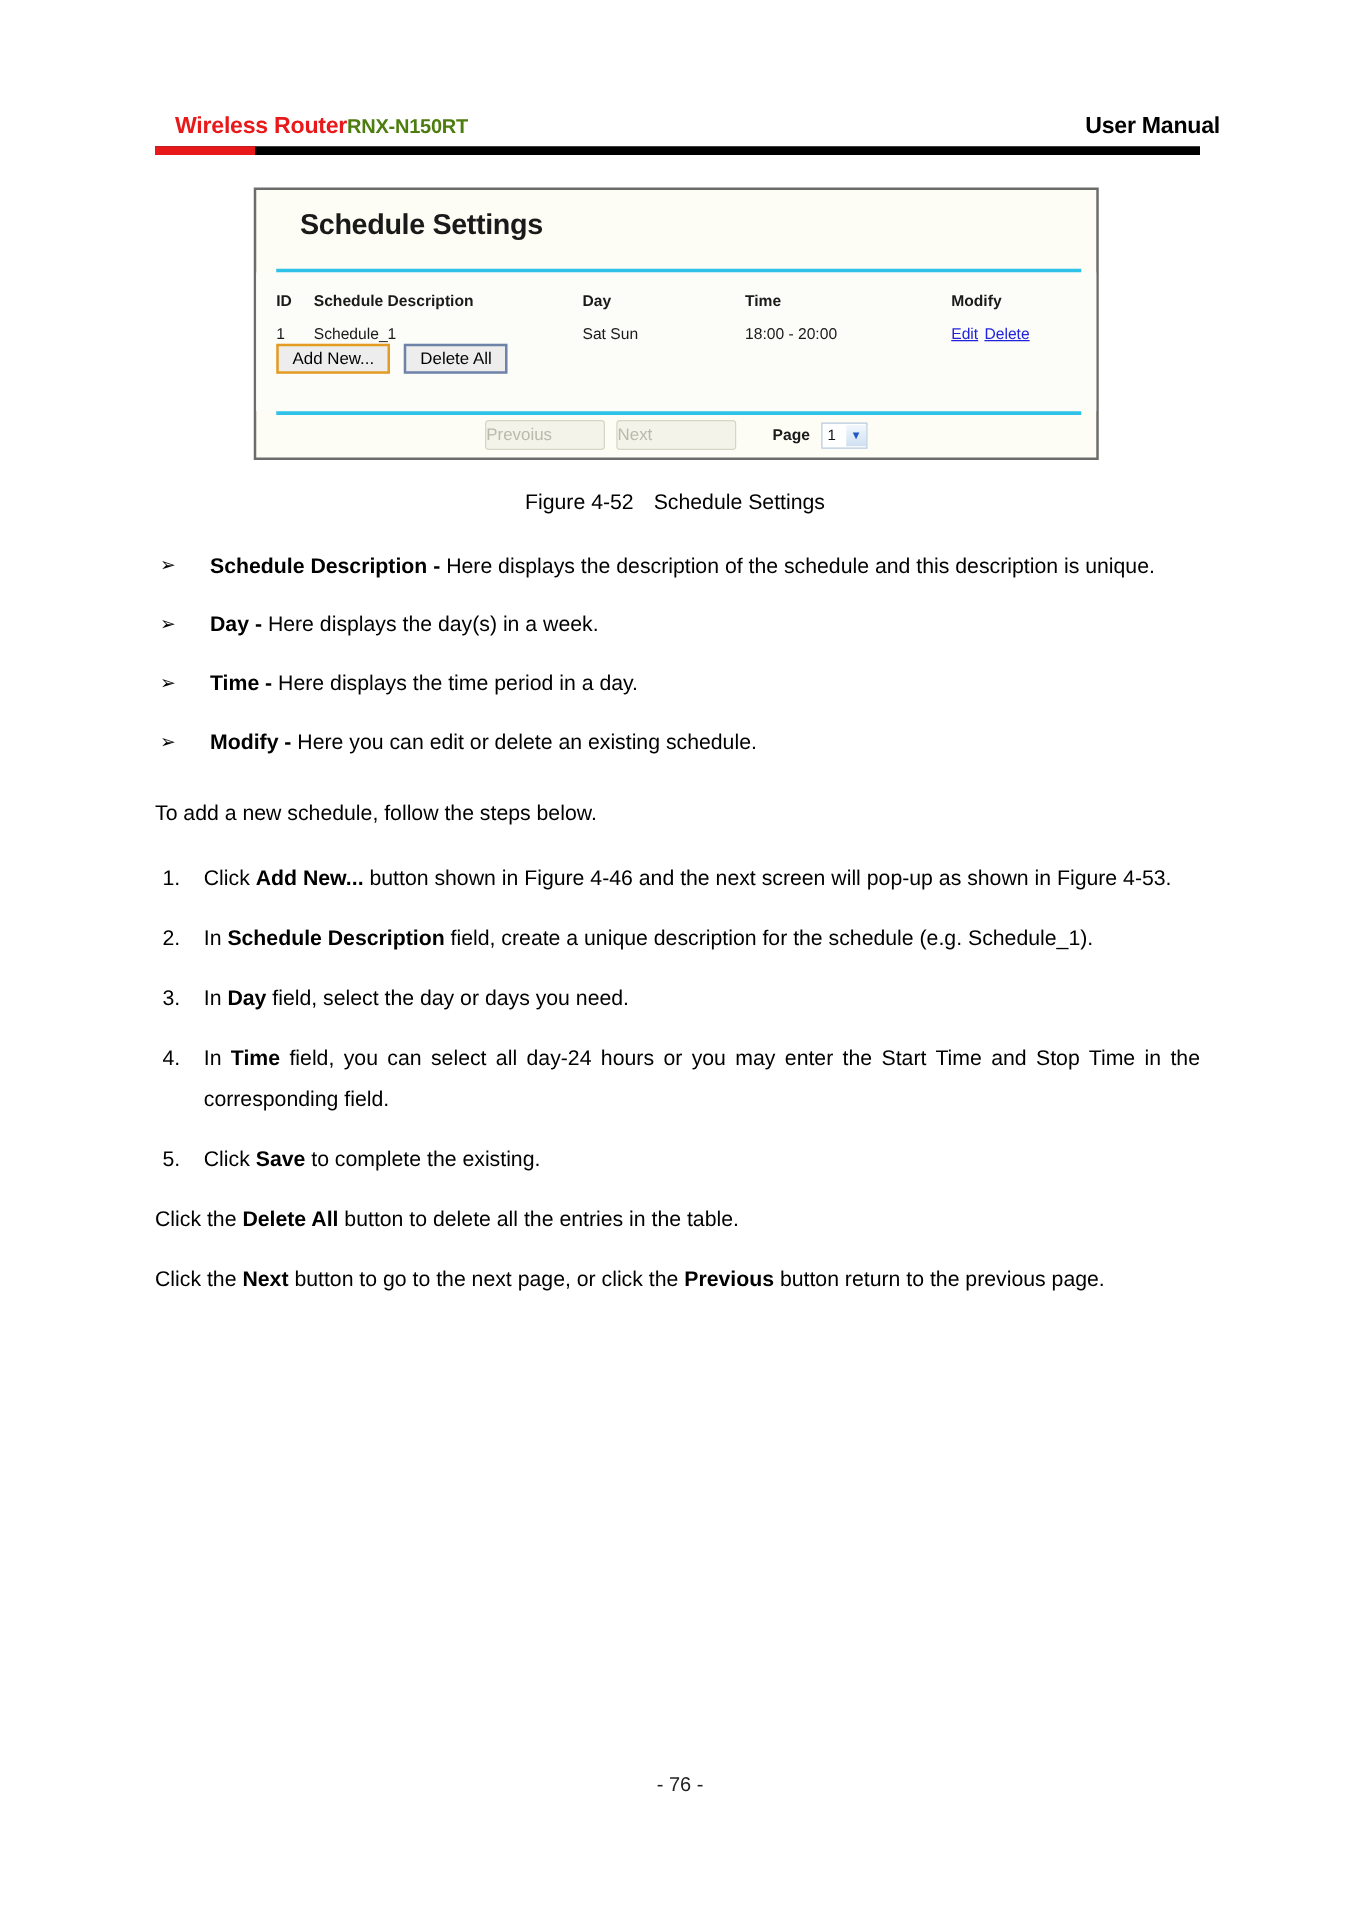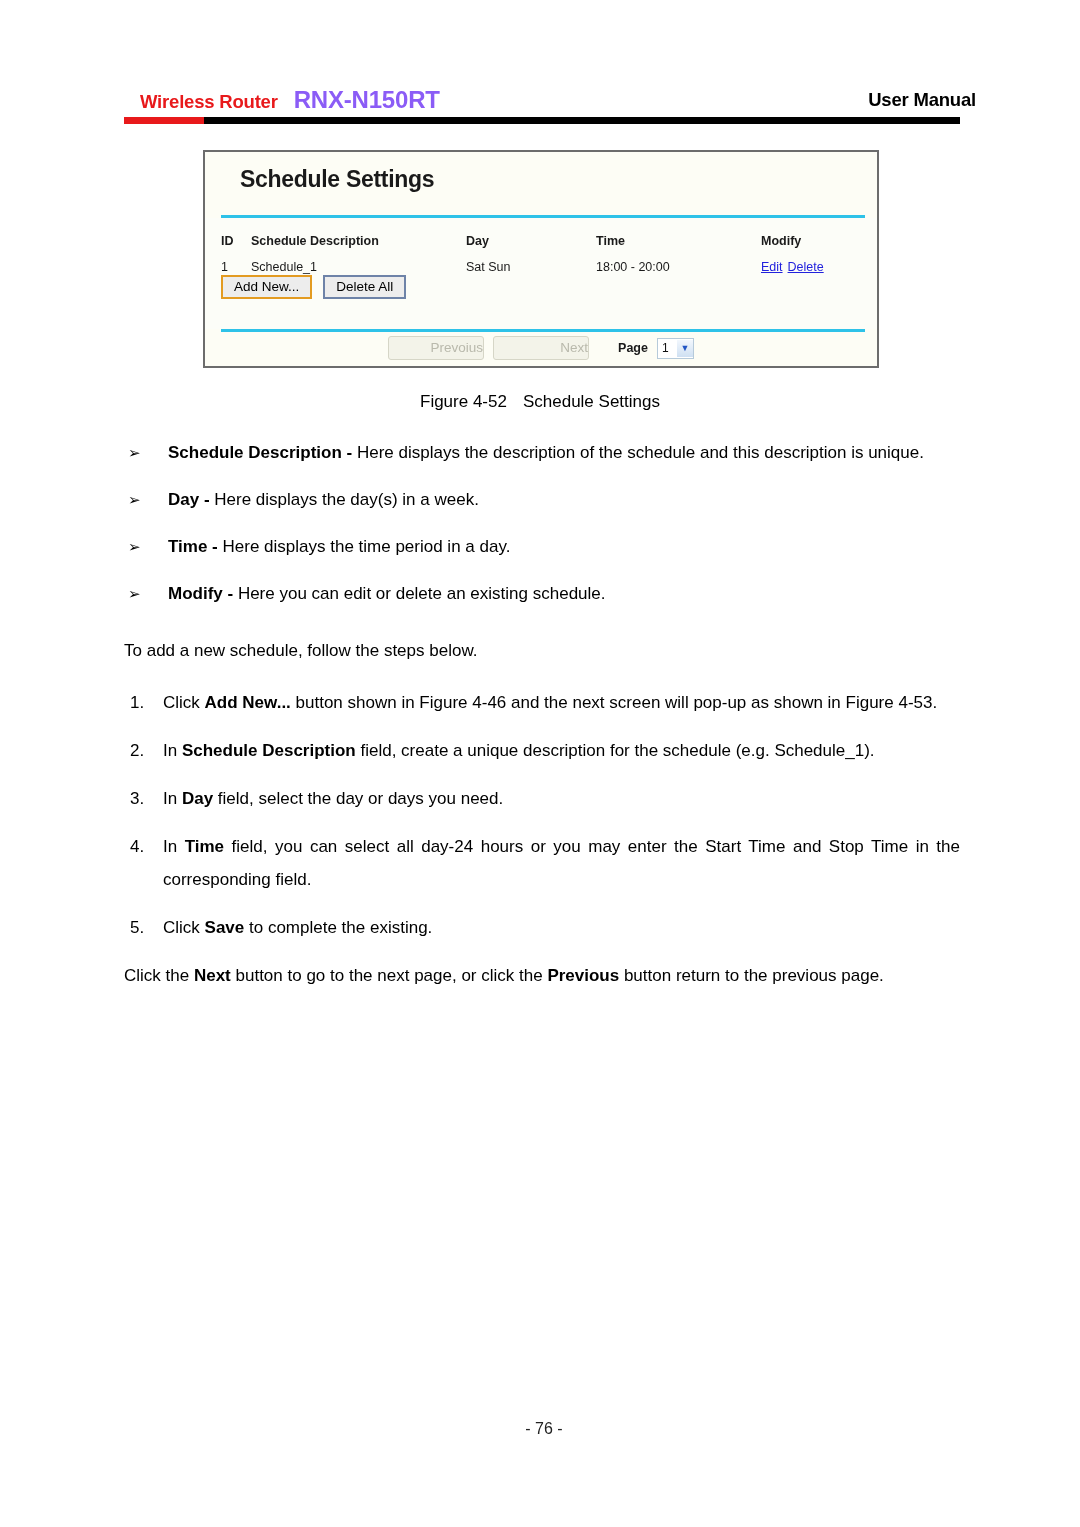--- a/index.html
+++ b/index.html
@@ -39,24 +39,23 @@
     align-items: baseline;
     white-space: nowrap;
   }
   .hdr-brand {
     color: #e8191b;
     font-weight: bold;
     font-size: 18.5px;
     letter-spacing: -0.2px;
   }
   .hdr-model {
-    color: #8b5cf6;
-    font-weight: bold;
-    font-size: 24px;
-    margin-left: 16px;
+    color: #4d7c0f;
+    font-weight: bold;
+    font-size: 16px;
     letter-spacing: -0.2px;
   }
   .hdr-right {
     color: #000;
     font-weight: bold;
     font-size: 18.5px;
     letter-spacing: -0.2px;
   }
   .rule {
     position: absolute;
@@ -181,21 +180,21 @@
     gap: 9px;
   }
   .btn-disabled {
     font-family: "Liberation Sans", sans-serif;
     font-size: 13.5px;
     color: #b9b9ac;
     background: #f3f3e9;
     border: 1px solid #d6d6c7;
     border-radius: 3px;
     width: 94px;
-    text-align: right;
+    text-align: left;
     line-height: 19px;
     padding: 1px 0 2px 0;
   }
   .page-label {
     font-size: 12.5px;
     font-weight: bold;
     color: #1a1a1a;
     margin-left: 20px;
   }
   .select {
@@ -400,20 +399,23 @@
     <div class="step">
       <span class="num">4.</span>
       <span>In </span><b>Time</b><span> field, you can select all day-24 hours or you may enter the Start Time and Stop Time in the corresponding field.</span>
     </div>
 
     <div class="step">
       <span class="num">5.</span>
       <span>Click </span><b>Save</b><span> to complete the existing.</span>
     </div>
 
+    <div class="para">
+      <span>Click the </span><b>Delete All</b><span> button to delete all the entries in the table.</span>
+    </div>
 
     <div class="para j">
       <span>Click the </span><b>Next</b><span> button to go to the next page, or click the </span><b>Previous</b><span> button return to the previous page.</span>
     </div>
 
   </div>
 
   <div class="footer">- 76 -</div>
 
 </div>

